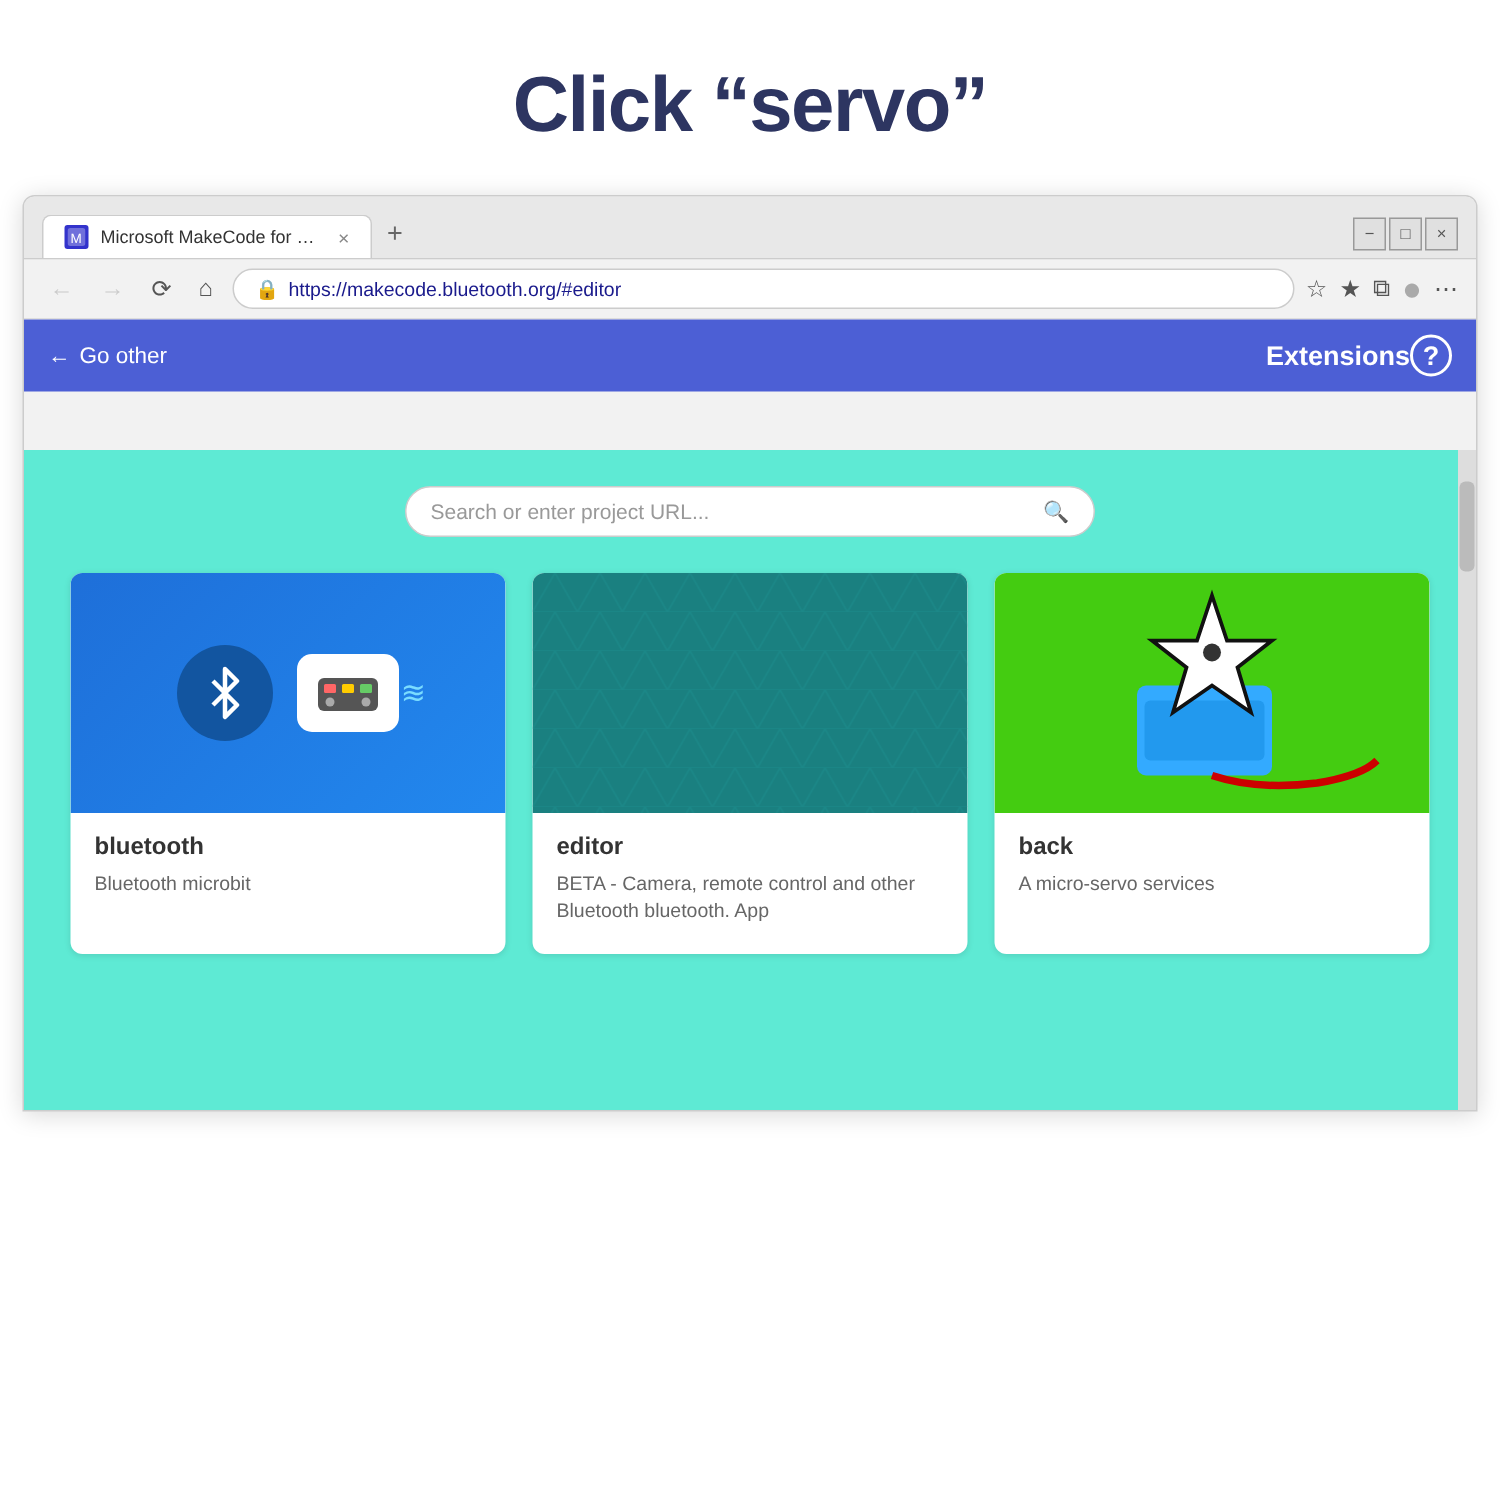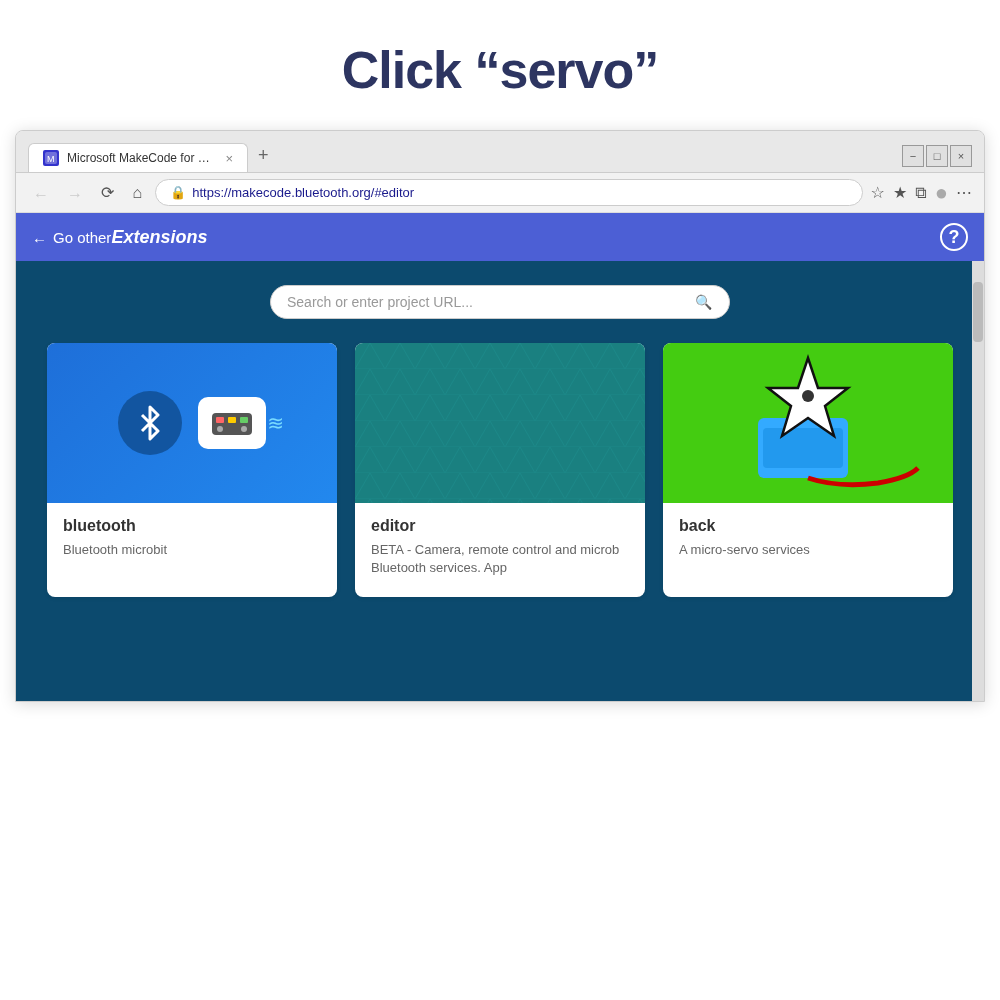--- a/index.html
+++ b/index.html
@@ -157,46 +157,46 @@
       display: flex;
       align-items: center;
       gap: 6px;
       cursor: pointer;
       font-size: 15px;
       font-weight: 500;
       color: #fff;
     }
     .app-bar-title {
       flex: 1;
-      text-align: left;
+      text-align: right;
       font-size: 18px;
       font-weight: 700;
       color: #fff;
-      font-style: italic;
     }
     .help-btn {
       font-size: 18px;
       font-weight: 700;
       color: #fff;
       cursor: pointer;
       width: 28px;
       height: 28px;
       border: 2px solid #fff;
       border-radius: 50%;
       display: flex;
       align-items: center;
       justify-content: center;
     }
 
     
     .content-area {
-      background: #0c4a6e;
+      background: #5eead4;
       padding: 24px 20px;
       min-height: 440px;
       position: relative;
+      margin-top: 39px;
     }
 
     
     .search-row {
       display: flex;
       justify-content: center;
       margin-bottom: 24px;
     }
     .search-box {
       background: #fff;
@@ -404,21 +404,21 @@
             <defs>
               <pattern id="tri" x="0" y="0" width="30" height="26" patternUnits="userSpaceOnUse">
                 <polygon points="15,0 30,26 0,26" fill="none" stroke="#1d9090" stroke-width="1"></polygon>
               </pattern>
             </defs>
             <rect width="290" height="160" fill="url(#tri)" opacity="0.5"></rect>
           </svg>
         </div>
         <div class="card-body">
           <div class="card-title">editor</div>
-          <div class="card-desc">BETA - Camera, remote control and microb Bluetooth services. App</div>
+          <div class="card-desc">BETA - Camera, remote control and other Bluetooth bluetooth. App</div>
         </div>
       </div>
 
       <div class="ext-card">
         <div class="card-image servo-bg">
 
           <svg width="260" height="150" viewBox="0 0 260 150">
 
             <rect x="80" y="70" width="90" height="60" rx="6" fill="#33aaff"></rect>
             <rect x="85" y="80" width="80" height="40" rx="4" fill="#2299ee"></rect>

